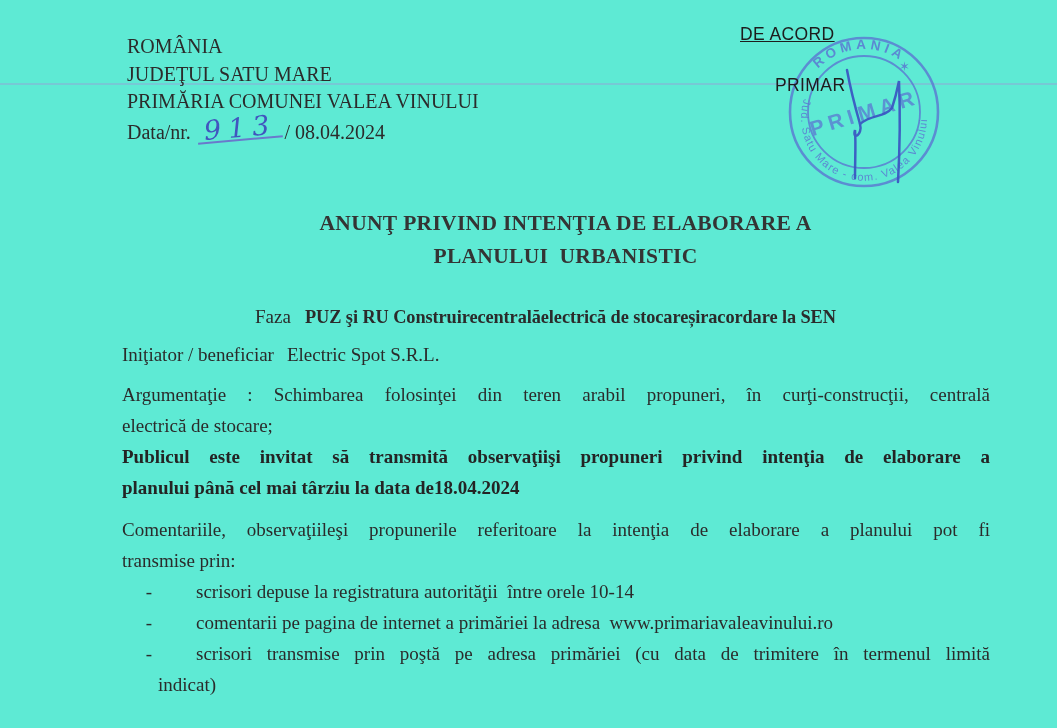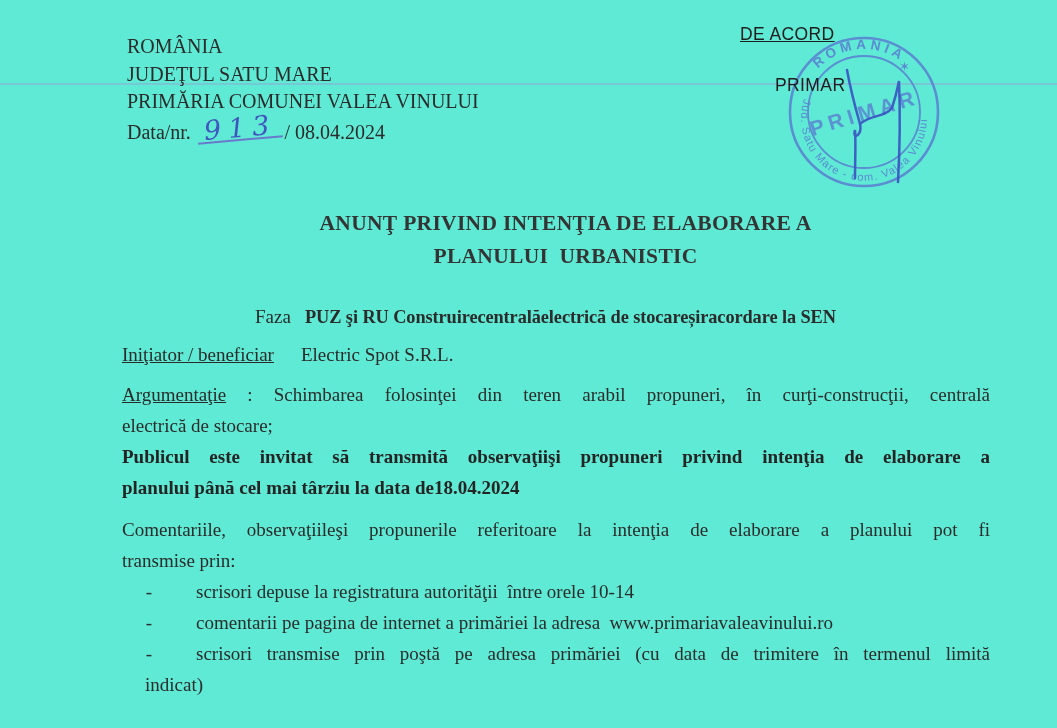--- a/index.html
+++ b/index.html
@@ -39,31 +39,31 @@
   .stamp{left:786px;top:34px;width:156px;height:156px;z-index:2;}
   
   .title{left:0;top:207px;width:1057px;text-align:center;padding-left:74px;box-sizing:border-box;
          font-weight:bold;font-size:21.5px;line-height:33px;letter-spacing:.3px;color:#343434;}
   
   .body-block{left:122px;width:868px;font-size:19px;}
   .phase{top:306px;font-size:19px;}
   .phase-label{margin-left:133px;}
   .phase-value{font-weight:bold;display:inline-block;transform:scaleX(.94);transform-origin:left center;margin-left:14px;letter-spacing:-.1px;font-size:19.5px;}
   .initiator{top:344px;}
-  .ul{text-decoration:underline;}
-  .init-value{margin-left:27px;}
+  .ul{}
+  .init-value{margin-left:13px;}
   .argument{top:379px;line-height:31px;}
   .just{text-align:justify;text-align-last:justify;}
   .invitation{top:441px;line-height:31px;font-weight:bold;color:#242424;}
   .comments{top:514px;line-height:31px;}
   .methods{top:576px;line-height:31px;}
   .bullet-row{display:flex;}
   .dash{width:30px;text-align:right;flex:none;}
   .btext{margin-left:44px;flex:1;}
-  .cont-line{margin-left:23px;}
+  .cont-line{margin-left:36px;}
   
   .other{left:100px;top:694px;width:912px;font-size:19px;display:flex;align-items:baseline;}
   .other-label{white-space:pre;flex:none;margin-top:46px;}
   .dots{flex:1;overflow:hidden;white-space:nowrap;letter-spacing:1.6px;color:#3a3a3a;margin-left:6px;}
 </style>
 </head>
 <body>
 
 <div class="page">
 

